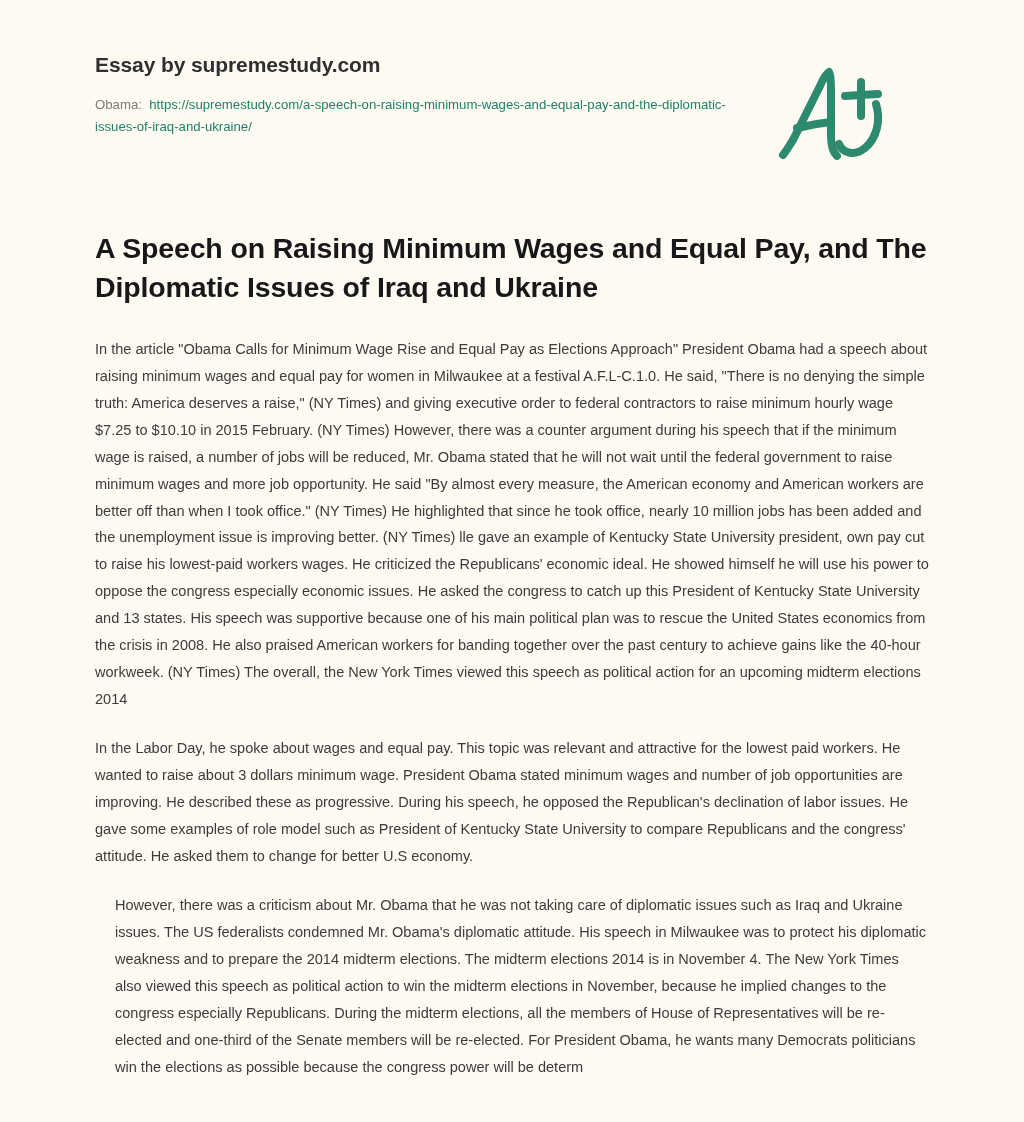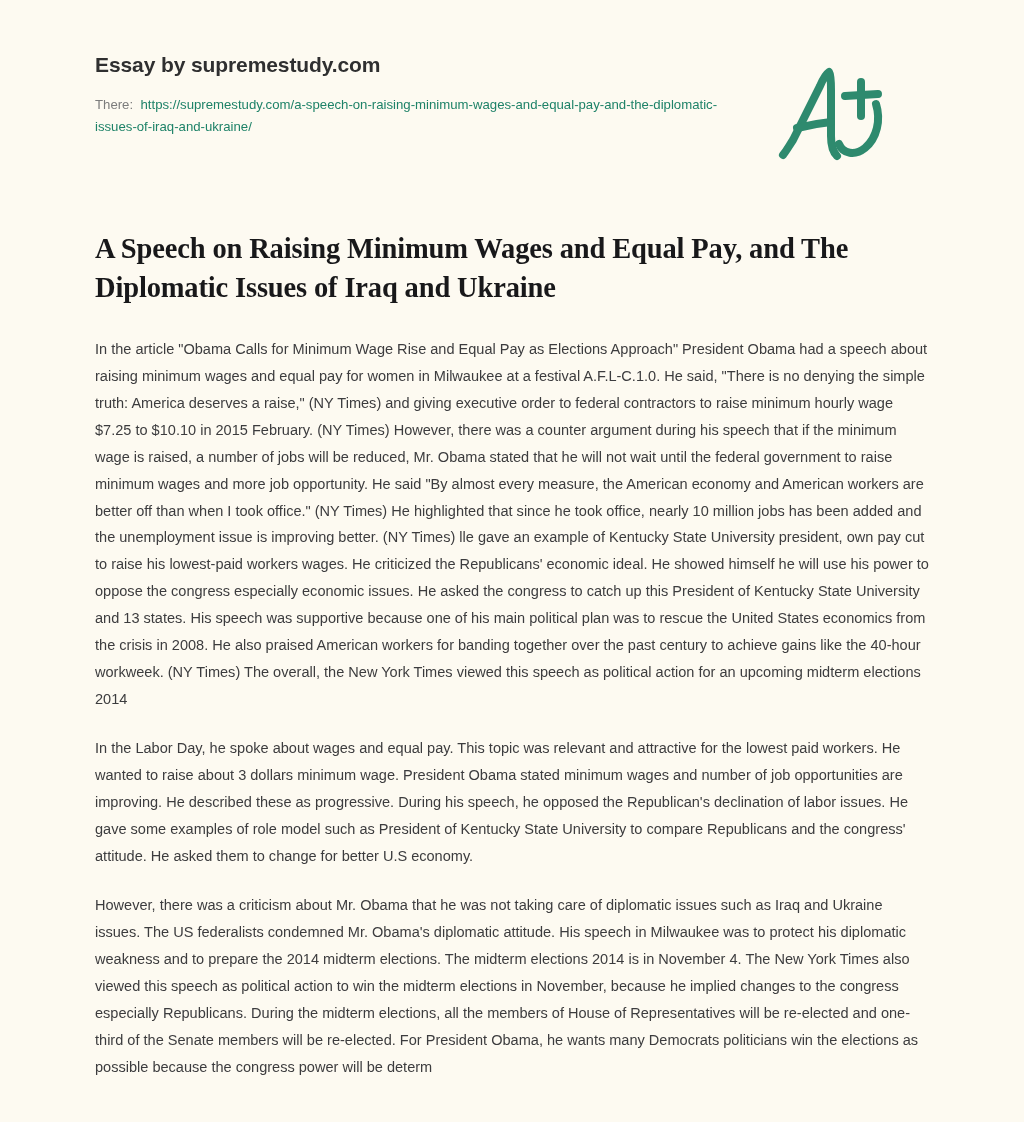--- a/index.html
+++ b/index.html
@@ -70,50 +70,50 @@
   
   .article-title {
     margin: 0;
     padding-top: 92px;
     font-size: 28.5px;
     font-weight: bold;
     line-height: 1.38;
     color: #18181a;
     letter-spacing: -0.15px;
     max-width: 845px;
-    font-family: Liberation Serif, serif;
   }
 
   
   .article-body {
     padding-top: 28px;
   }
   .article-body p {
     margin: 0 0 22px 0;
     font-size: 14.55px;
     line-height: 1.855;
     color: #3c3c3e;
     text-align: left;
     max-width: 838px;
   }
   .article-body p:last-child {
     margin-bottom: 0;
+    margin-left: 20px;
   }
 </style>
 </head>
 <body>
 
 <div class="page">
 
   <div class="header">
 
     <div class="brand-line">Essay by supremestudy.com</div>
 
     <div class="source-line">
-      <span class="source-label">There:</span>
+      <span class="source-label">Obama:</span>
       <span>&nbsp;</span><a class="source-url" href="#">https://supremestudy.com/a-speech-on-raising-minimum-wages-and-equal-pay-and-the-diplomatic-issues-of-iraq-and-ukraine/</a>
     </div>
 
     <div class="logo">
       <svg viewBox="0 0 120 110" xmlns="http://www.w3.org/2000/svg" fill="none" stroke="#2e8a6e" stroke-width="8" stroke-linecap="round" stroke-linejoin="round">
 
         <path d="M10 97 C 14 92, 16 88, 20 82 L 47 28 C 50 21, 53 16, 56 14 C 58 17, 58 24, 58 32 L 58 78 C 58 88, 60 94, 64 98"></path>
 
         <path d="M24 70 C 36 67, 48 65, 58 64"></path>
 

